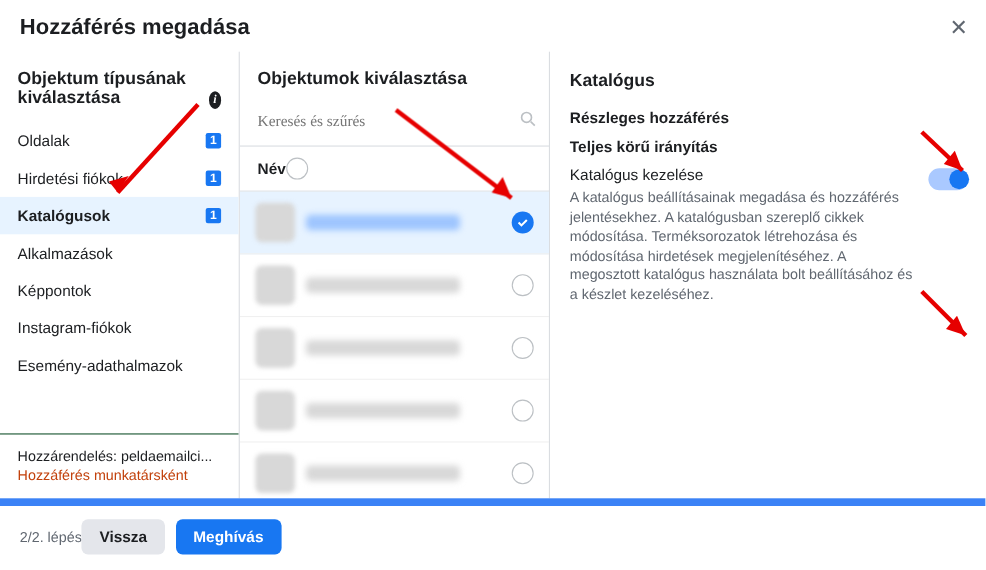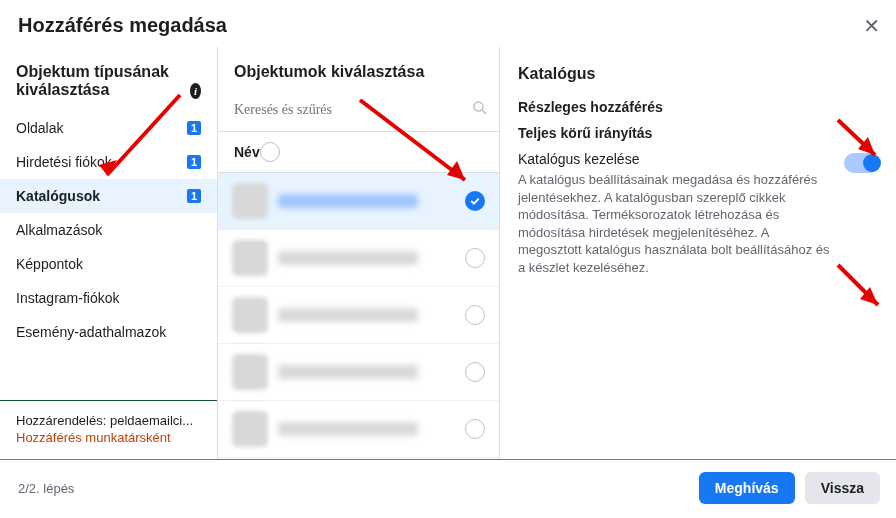--- a/index.html
+++ b/index.html
@@ -43,21 +43,21 @@
   .perm-block { display: flex; align-items: flex-start; gap: 12px; margin-bottom: 22px; }
   .perm-text { flex: 1; }
   .perm-title { font-size: 14px; font-weight: 400; color: #1c1e21; margin-bottom: 4px; }
   .perm-desc { font-size: 13px; color: #606770; line-height: 1.35; }
   .toggle { width: 36px; height: 20px; border-radius: 10px; position: relative; flex-shrink: 0; cursor: pointer; margin-top: 2px; }
   .toggle.off { background: #ced0d4; }
   .toggle.on  { background: #aac9ff; }
   .toggle .knob { position: absolute; width: 18px; height: 18px; border-radius: 50%; top: 1px; background: #bcc0c4; }
   .toggle.off .knob { right: 1px; background:#bcc0c4; }
   .toggle.on  .knob { right: -1px; background: #1877f2; }
-  .footer { display: flex; align-items: center; justify-content: space-between; padding: 12px 16px 14px 18px; border-top: 1px solid #3b82f6; }
+  .footer { display: flex; align-items: center; padding: 12px 16px 14px 18px; border-top: 7px solid #3b82f6; }
   .step { font-size: 13px; color: #606770; }
   .btns { display: flex; gap: 10px; }
   .btn { border: none; border-radius: 6px; padding: 8px 16px; font-size: 14px; font-weight: 600; cursor: pointer; }
   .btn-sec { background: #e4e6eb; color: #1c1e21; }
   .btn-pri { background: #1877f2; color: #fff; }
   
   .arrow { position: absolute; pointer-events: none; }
   .arrow svg line { stroke: #e60000; stroke-width: 4; }
   .arrow svg polygon { fill: #e60000; }
 </style>
@@ -185,22 +185,22 @@
         <div class="toggle on">
             <div class="knob"></div>
           </div>
       </div>
     </div>
   </div>
 
   <div class="footer">
     <span class="step">2/2. lépés</span>
     <div class="btns">
+      <button class="btn btn-sec">Vissza</button>
       <button class="btn btn-pri">Meghívás</button>
-      <button class="btn btn-sec">Vissza</button>
     </div>
   </div>
 </div>
 
 <div class="arrow" style="left:95px; top:90px;">
   <svg width="90" height="100">
       <line x1="85" y1="5" x2="12" y2="85"></line>
       <polygon points="12,85 22,70 4,75"></polygon>
     </svg>
 </div>

